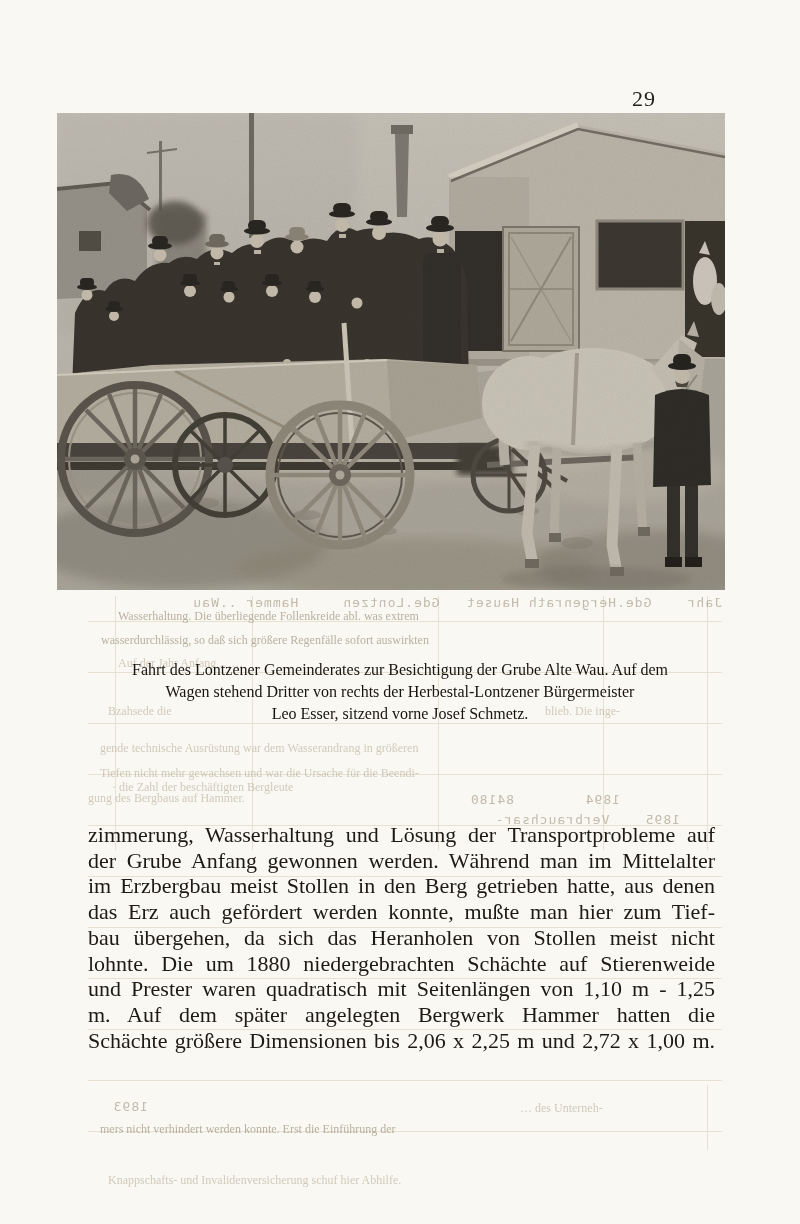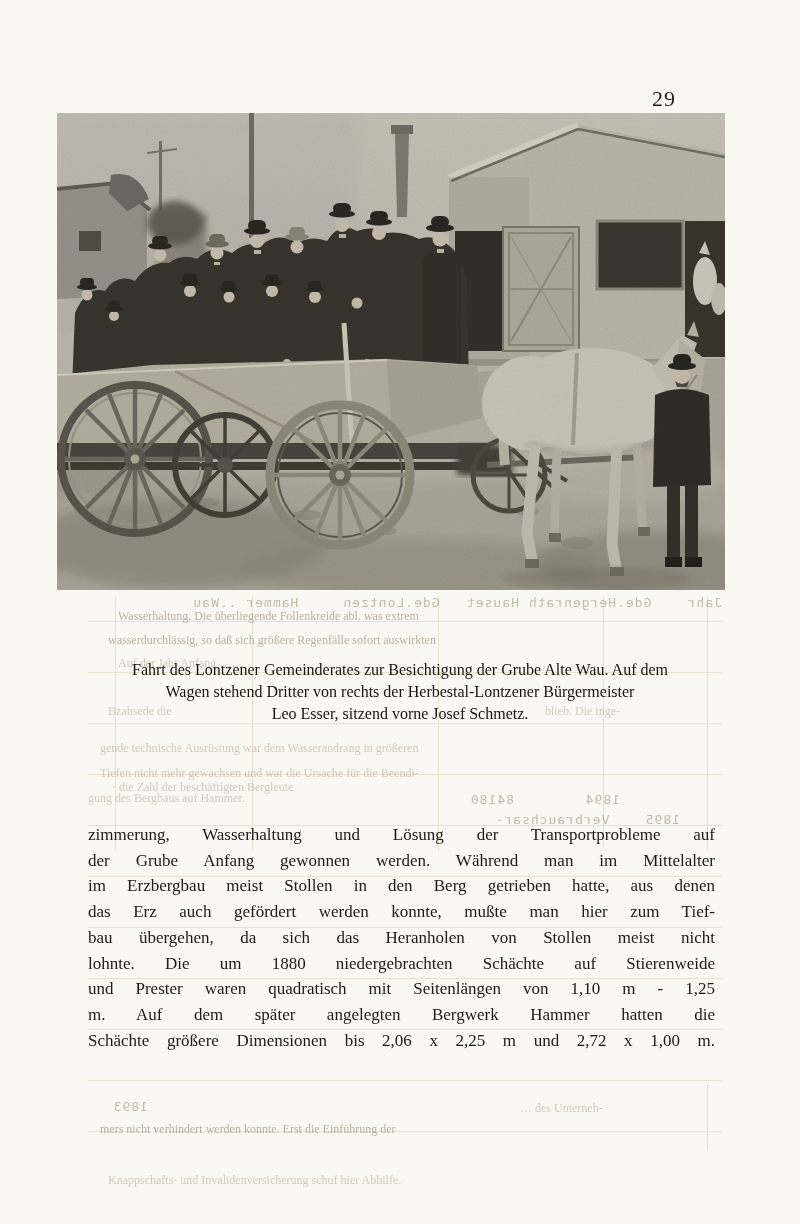--- a/index.html
+++ b/index.html
@@ -6,21 +6,21 @@
   .page{
     position:relative;
     width:800px;height:1224px;
     background:#faf8f2;
     overflow:hidden;
     font-family:"Liberation Serif", serif;
   }
   
   .page-number{
     position:absolute;top:86px;left:632px;width:44px;
-    font-size:22px;color:#24211c;text-align:right;letter-spacing:1px;
+    font-size:22px;color:#24211c;letter-spacing:1px;
   }
   
   .photo{
     position:absolute;left:57px;top:113px;width:668px;height:477px;margin:0;
   }
   .photo svg{display:block;width:668px;height:477px;}
   
   .ghost-layer{position:absolute;inset:0;}
   .gh{position:absolute;background:#e7e1d0;}
   .gh.hl{height:1px;left:88px;width:634px;}
@@ -37,21 +37,21 @@
   .mirrored{transform:scaleX(-1);}
   
   .caption{
     position:absolute;left:90px;top:659px;width:620px;
     text-align:center;font-weight:normal;color:#17140f;
     font-size:16px;line-height:22px;
   }
   
   .body-text{
     position:absolute;left:88px;top:822px;width:627px;
-    font-size:17px;line-height:25.7px;color:#1d1a15;
+    font-size:22px;line-height:25.7px;color:#1d1a15;
   }
   .bl{white-space:normal;}
   .bl.j{text-align:justify;text-align-last:justify;}
 </style>
 </head>
 <body>
 
 <div class="page">
 
   <div class="ghost-layer">
@@ -68,21 +68,21 @@
     <div class="gh hl" style="top:1131px"></div>
     <div class="gh vl" style="left:115px;top:596px;height:254px"></div>
     <div class="gh vl" style="left:252px;top:596px;height:254px"></div>
     <div class="gh vl" style="left:438px;top:596px;height:254px"></div>
     <div class="gh vl" style="left:603px;top:596px;height:254px"></div>
     <div class="gh vl" style="left:707px;top:596px;height:254px"></div>
     <div class="gh vl" style="left:707px;top:1085px;height:65px"></div>
 
     <div class="gtext mono mirrored" style="top:592px;left:88px;width:634px">Jahr    Gde.Hergenrath Hauset   Gde.Lontzen     Hammer ..Wau</div>
     <div class="gtext strong" style="top:605px;left:118px">Wasserhaltung. Die überliegende Follenkreide abl. was extrem</div>
-    <div class="gtext strong" style="top:629px;left:108px">wasserdurchlässig, so daß sich größere Regenfälle sofort auswirkten</div>
+    <div class="gtext strong" style="top:629px;left:101px">wasserdurchlässig, so daß sich größere Regenfälle sofort auswirkten</div>
     <div class="gtext" style="top:652px;left:118px">Auf der Jahr Anfang ……</div>
     <div class="gtext" style="top:700px;left:108px">Bzahsede die</div>
     <div class="gtext" style="top:700px;left:545px">blieb. Die inge-</div>
     <div class="gtext" style="top:737px;left:100px">gende technische Ausrüstung war dem Wasserandrang in größeren</div>
     <div class="gtext" style="top:762px;left:100px">Tiefen nicht mehr gewachsen und war die Ursache für die Beendi-</div>
     <div class="gtext" style="top:787px;left:88px">gung des Bergbaus auf Hammer.</div>
     <div class="gtext mono mirrored" style="top:789px;left:280px;width:340px">1894        84180</div>
     <div class="gtext" style="top:776px;left:112px">· die Zahl der beschäftigten Bergleute</div>
     <div class="gtext mono mirrored" style="top:809px;left:430px;width:250px">1895    Verbrauchsar-</div>
     <div class="gtext" style="top:1097px;left:520px">… des Unterneh-</div>

